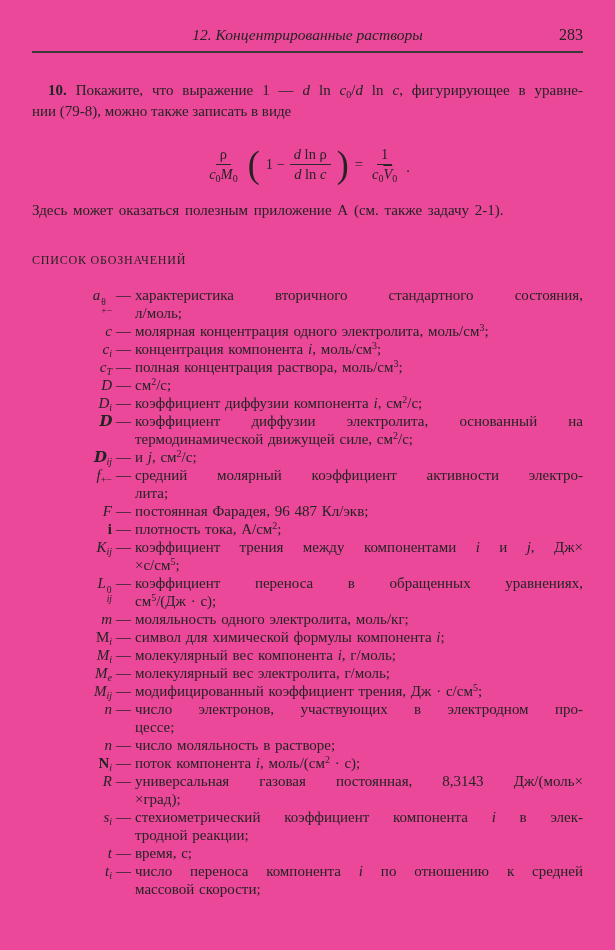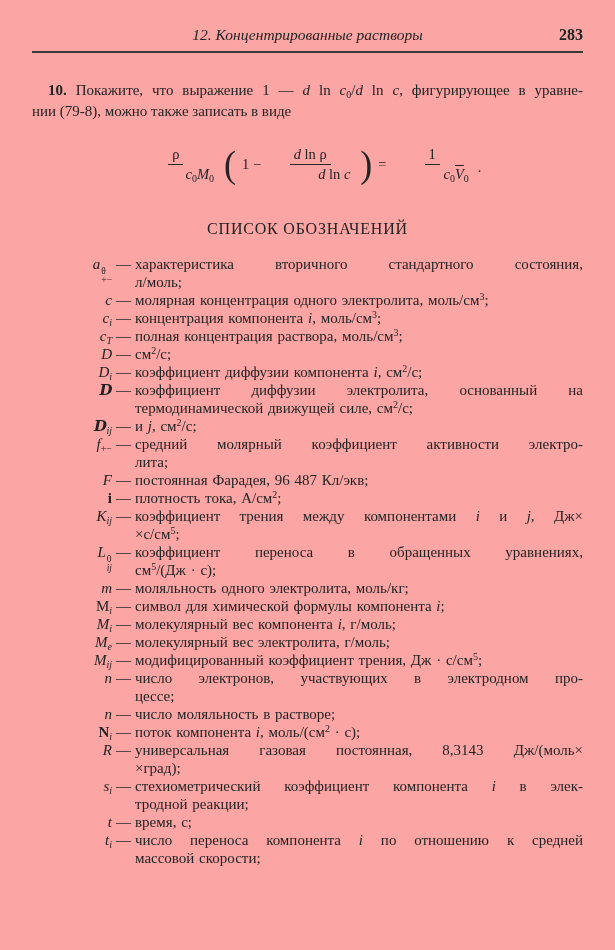--- a/index.html
+++ b/index.html
@@ -1,43 +1,43 @@
 <!DOCTYPE html>
 <html lang="ru"><head>
 <meta charset="utf-8">
 <style>
   html,body{margin:0;padding:0;background:#e9e9e7;}
   .page{
     width:615px;height:950px;margin:0 auto;box-sizing:border-box;
-    background:#fca5a5;color:#232323;
+    background:#ec4899;color:#232323;
     font-family:"Liberation Serif","DejaVu Serif",serif;
     font-size:15px;line-height:18px;
     padding:26px 32px 16px 32px;position:relative;overflow:hidden;
   }
   
   .hdr{display:grid;grid-template-columns:1fr auto 1fr;align-items:baseline;}
   .hdr .title{font-style:italic;text-align:center;font-size:15.5px;white-space:nowrap;}
-  .hdr .pageno{text-align:right;font-size:16px;font-weight:bold;}
+  .hdr .pageno{text-align:right;font-size:16px;}
   .rule{border:0;border-top:2px solid #3a3a3a;margin:7px 0 0 0;}
   
   .para{margin:27px 0 16px 0;line-height:21px;text-align:left;font-family:Liberation Serif, serif;}
   .jl{display:block;text-align:justify;text-align-last:justify;}
   .ind{text-indent:16px;}
   
   .eqrow{display:flex;align-items:center;justify-content:center;gap:5px;margin:14px 0 10px 0;height:52px;font-size:14.5px;}
   .frac{display:inline-flex;flex-direction:column;align-items:center;line-height:17px;}
   .frac .num{padding:0 4px 1px 4px;border-bottom:1px solid #2a2a2a;}
-  .frac .den{padding:1px 4px 0 4px;margin-left:48px;}
+  .frac .den{padding:1px 4px 0 4px;}
   .paren{font-size:36px;line-height:1;font-weight:400;transform:scaleY(1.05);margin:0 1px;}
   .ovl{text-decoration:overline;}
   .eqtail{align-self:flex-end;padding-bottom:14px;}
   
   .note{margin:4px 0 0 0;line-height:21px;word-spacing:2px;}
   
-  .sect{margin:30px 0 17px 0;text-align:center;font-size:16px;letter-spacing:0.8px;}
+  .sect{margin:30px 0 17px 0;text-align:left;font-size:12px;letter-spacing:0.8px;}
   
   .symlist{margin-top:0;}
   .symrow{display:flex;align-items:baseline;}
   .symrow .sym{flex:none;width:80px;text-align:right;white-space:nowrap;}
   .symrow .dash{flex:none;padding:0 4px;}
   .symrow .desc{flex:1;text-align:left;word-spacing:1px;}
   sub{font-size:10px;vertical-align:-3px;line-height:0;}
   sup{font-size:10px;vertical-align:5px;line-height:0;}
   .ss{display:inline-flex;flex-direction:column;font-size:9.5px;line-height:8.5px;vertical-align:-5px;text-align:left;margin-left:1px;}
   .scrD{font-family:"DejaVu Serif",serif;font-style:italic;font-weight:bold;letter-spacing:-0.5px;}
@@ -70,20 +70,21 @@
     </span>
     <span class="paren">)</span>
     <span>=</span>
     <span class="frac">
       <span class="num">1</span>
       <span class="den"><i>c</i><sub>0</sub><span class="ovl"><i>V</i></span><sub>0</sub></span>
     </span>
     <span class="eqtail">.</span>
   </div>
 
+  <p class="note">Здесь может оказаться полезным приложение А (см. также задачу 2-1).</p>
 
   <div class="sect">СПИСОК ОБОЗНАЧЕНИЙ</div>
 
   <div class="symlist">
   <div class="symrow">
     <span class="sym"><i>a</i><span class="ss">
             <span>θ</span>
             <span>+−</span>
           </span></span>
     <span class="dash">—</span>

